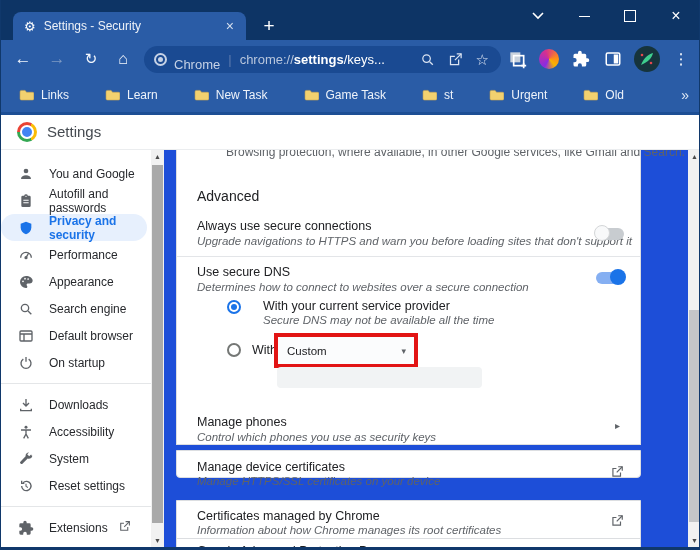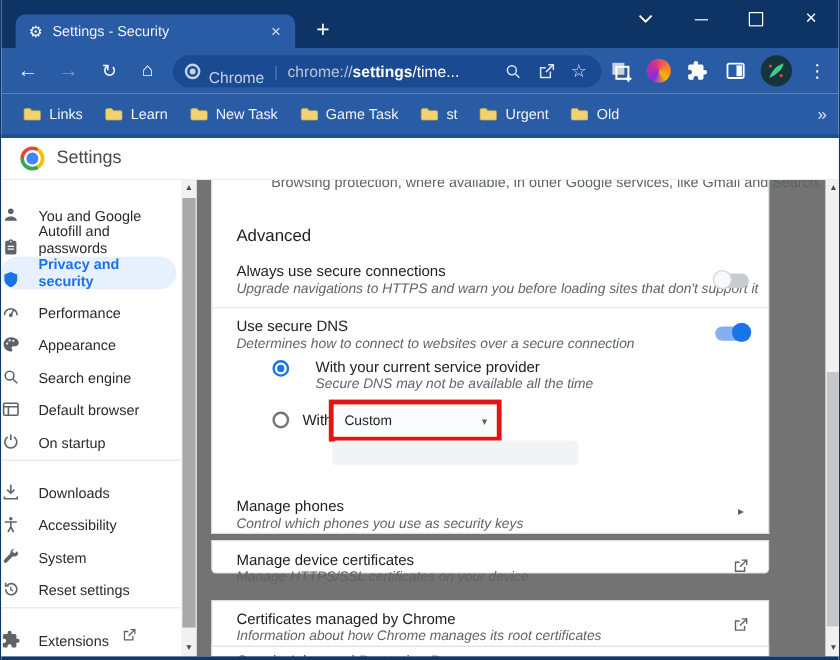--- a/index.html
+++ b/index.html
@@ -39,56 +39,56 @@
   .star{color:#dbe4f2;font-size:15px;line-height:1;}
   .toolbar-right{position:absolute;left:505px;right:0;top:40px;height:38px;display:flex;align-items:center;gap:10px;}
   .ticon{width:22px;display:flex;align-items:center;justify-content:center;}
   .circle-ext{width:20px;height:20px;border-radius:50%;
       background:conic-gradient(from 210deg,#8a2be2,#d6308f 35%,#ff8c1a 65%,#f8b500 80%,#8a2be2);}
   .avatar{width:26px;height:26px;border-radius:50%;background:#16343c;overflow:hidden;display:flex;align-items:center;justify-content:center;}
   .kebab{color:#fff;font-size:15px;}
   
   .bookmarks{position:absolute;left:0;top:78px;right:0;height:37px;background:#2a5ca6;
              border-bottom:3px solid #1d4e94;box-sizing:border-box;display:flex;align-items:center;
-             gap:18px;padding-left:18px;}
+             gap:36px;padding-left:18px;}
   .bm{display:flex;align-items:center;gap:7px;}
   .bm-label{font-size:12px;color:#eef3fa;}
   .bm-overflow{position:absolute;right:10px;color:#dfe8f5;font-size:14px;}
   
   .set-header{position:absolute;left:0;top:115px;right:0;height:35px;background:#fff;border-bottom:1px solid #ebedef;box-sizing:border-box;}
   .chrome-logo{position:absolute;left:16px;top:7px;width:20px;height:20px;border-radius:50%;
       background:conic-gradient(from 30deg,#fbbc05 0 120deg,#34a853 120deg 240deg,#ea4335 240deg 360deg);
       display:flex;align-items:center;justify-content:center;}
   .chrome-logo i{width:10px;height:10px;background:#4285f4;border:2px solid #fff;border-radius:50%;}
   .set-title{position:absolute;left:46px;top:8px;font-size:15px;color:#454a50;}
   .set-search{position:absolute;left:196px;top:4px;width:444px;height:26px;border-radius:13px;background:#f1f3f4;
               display:flex;align-items:center;padding:0 12px;box-sizing:border-box;gap:9px;}
   .set-search input{border:none;outline:none;background:transparent;font-size:12px;color:#5f6368;flex:1;
                     font-family:"Liberation Sans",sans-serif;}
   .set-search input::placeholder{color:#80868b;}
   
   .sidebar{position:absolute;left:0;top:150px;width:150px;bottom:3px;background:#fff;padding-top:10px;box-sizing:border-box;}
-  .side-item{height:27px;display:flex;align-items:flex-end;color:#5f6368;}
+  .side-item{height:27px;display:flex;align-items:center;padding-left:17px;color:#5f6368;}
   .side-item .lbl{font-size:12px;color:#27292d;margin-left:15px;}
   .side-item svg{flex:none;}
   .side-item.sel{background:#e7f0fd;border-radius:15px;margin-right:4px;color:#1a73e8;}
   .side-item.sel .lbl{color:#1a73e8;font-weight:bold;}
   .side-div{height:1px;background:#e4e6e8;margin:7px 0;}
   .ext-link{margin-left:10px;color:#5f6368;}
   
   .sb{position:absolute;width:13px;background:#f1f1f1;}
   .sb .arr{position:absolute;left:0;width:13px;height:13px;display:flex;align-items:center;justify-content:center;
            font-size:7px;color:#4a4a4a;}
   .sb .thumb{position:absolute;left:1px;width:11px;}
   .sb-side{left:150px;top:150px;bottom:3px;}
   .sb-side .thumb{top:15px;height:358px;background:#a9a9a9;}
   .sb-main{left:687px;top:150px;bottom:3px;}
   .sb-main .thumb{top:160px;height:212px;background:#c4c6c8;}
   
-  .content{position:absolute;left:163px;top:150px;width:524px;bottom:3px;background:#737373;overflow:hidden;}
+  .content{position:absolute;left:163px;top:150px;width:524px;bottom:3px;background:#1d4ed8;overflow:hidden;}
   .card{position:absolute;left:12px;width:465px;border:1px solid #dcdee1;border-radius:0 0 4px 4px;background:#fff;box-sizing:border-box;}
   .card1{top:-2px;height:297px;border-top:none;border-radius:0;}
   .clipped-top{position:absolute;left:49px;top:-3px;font-size:12px;color:#5f6368;white-space:nowrap;}
   .advanced{position:absolute;left:20px;top:40px;font-size:14px;color:#202124;}
   .row-title{position:absolute;left:20px;font-size:12.5px;color:#202124;}
   .row-sub{position:absolute;left:20px;font-size:11.5px;color:#5f6368;font-style:italic;}
   .divider{position:absolute;left:0;right:0;height:1px;background:#e3e5e8;}
   .toggle{position:absolute;width:28px;height:12px;border-radius:6px;}
   .toggle .knob{position:absolute;width:16px;height:16px;border-radius:50%;top:-3px;}
   .toggle.off{background:#c8ccd0;right:16px;}
@@ -143,21 +143,21 @@
     <div class="navbtn" style="left:42px;color:#7e9ac4;">→</div>
     <div class="navbtn" style="left:76px;font-size:15px;">↻</div>
     <div class="navbtn" style="left:108px;font-size:16px;">⌂</div>
   </div>
   <div class="omnibox">
     <span class="badge">
         <i></i>
       </span>
     <span class="brand">Chrome</span>
     <span class="sep">|</span>
-    <span class="url"><span>chrome://</span><b>settings</b><span class="path">/time...</span></span>
+    <span class="url"><span>chrome://</span><b>settings</b><span class="path">/keys...</span></span>
     <span class="omni-icons">
       <span>
         <svg width="15" height="15" viewBox="0 0 24 24">
             <circle cx="10.5" cy="10.5" r="6" fill="none" stroke="#dbe4f2" stroke-width="2"></circle>
             <path d="m15.5 15.5 5 5" stroke="#dbe4f2" stroke-width="2"></path>
           </svg>
       </span>
       <span>
         <svg width="15" height="15" viewBox="0 0 24 24" fill="none" stroke="#dbe4f2" stroke-width="2">
             <path d="M17 12v8H4V7h7"></path>

